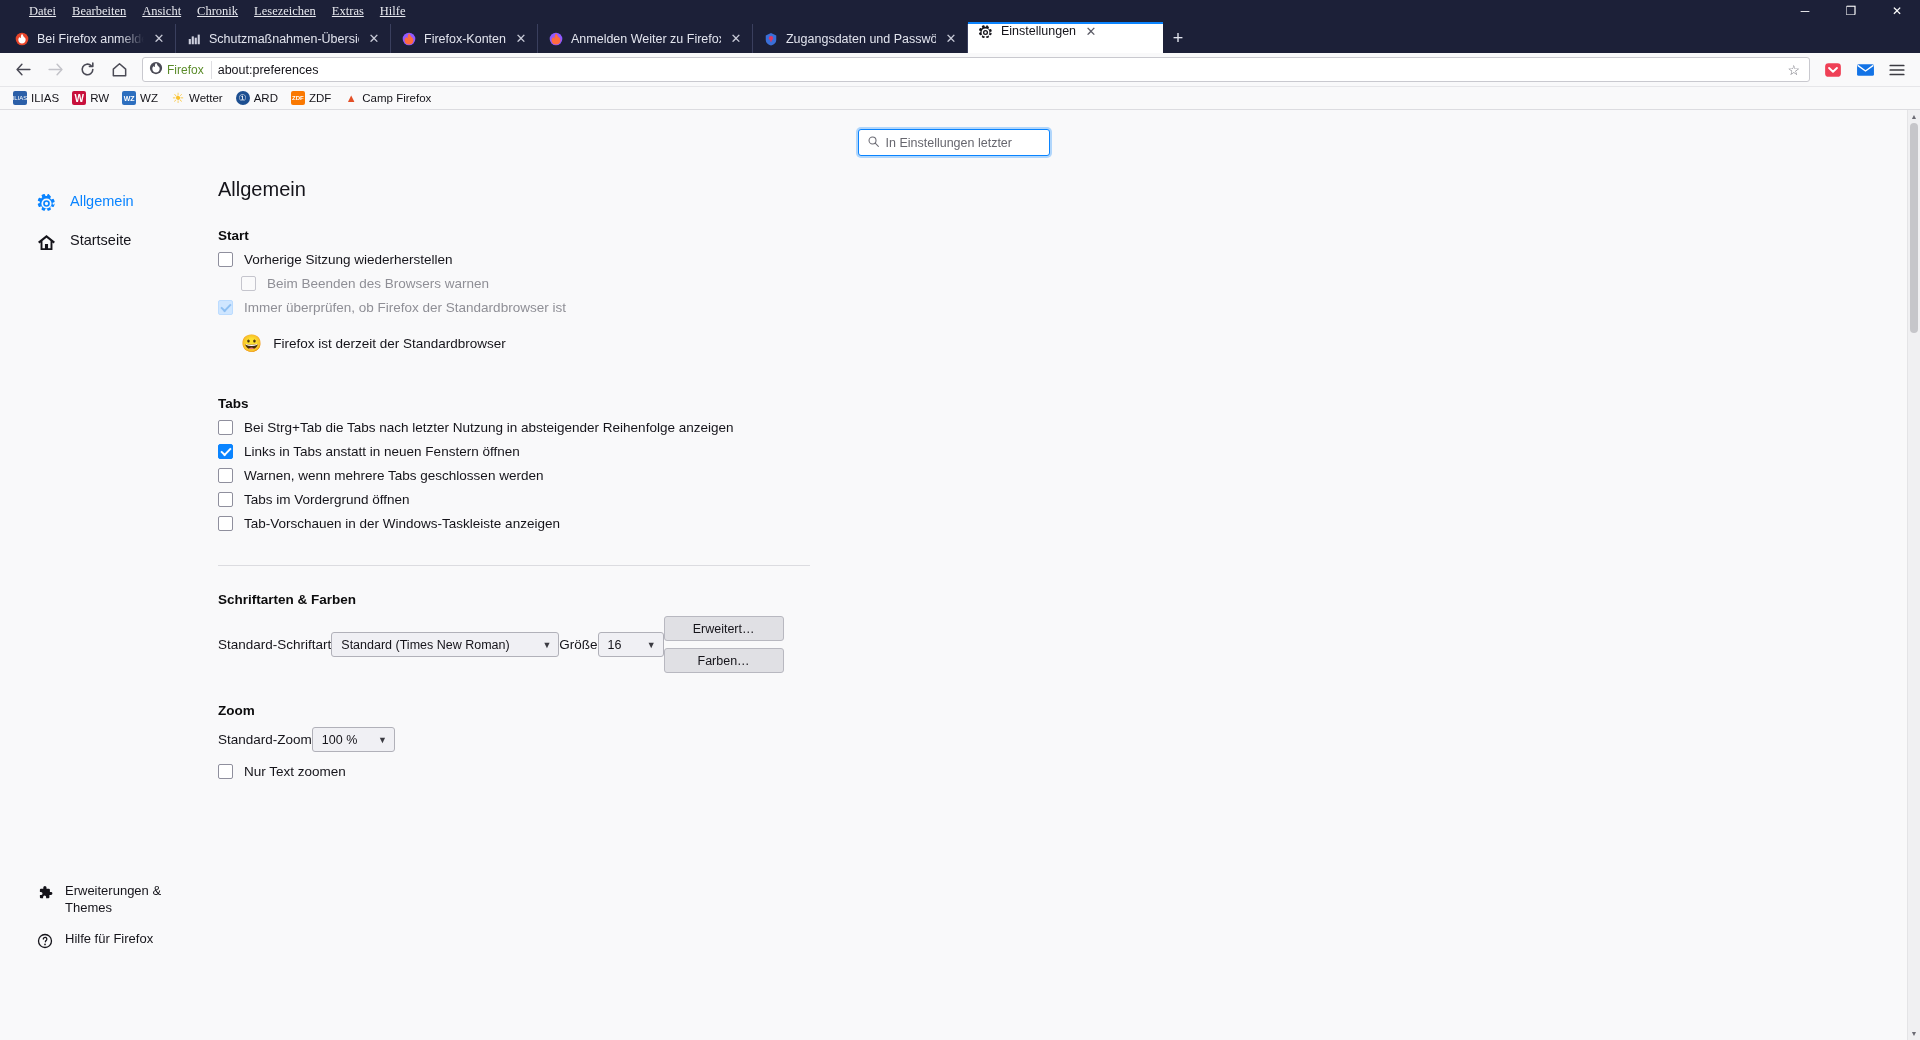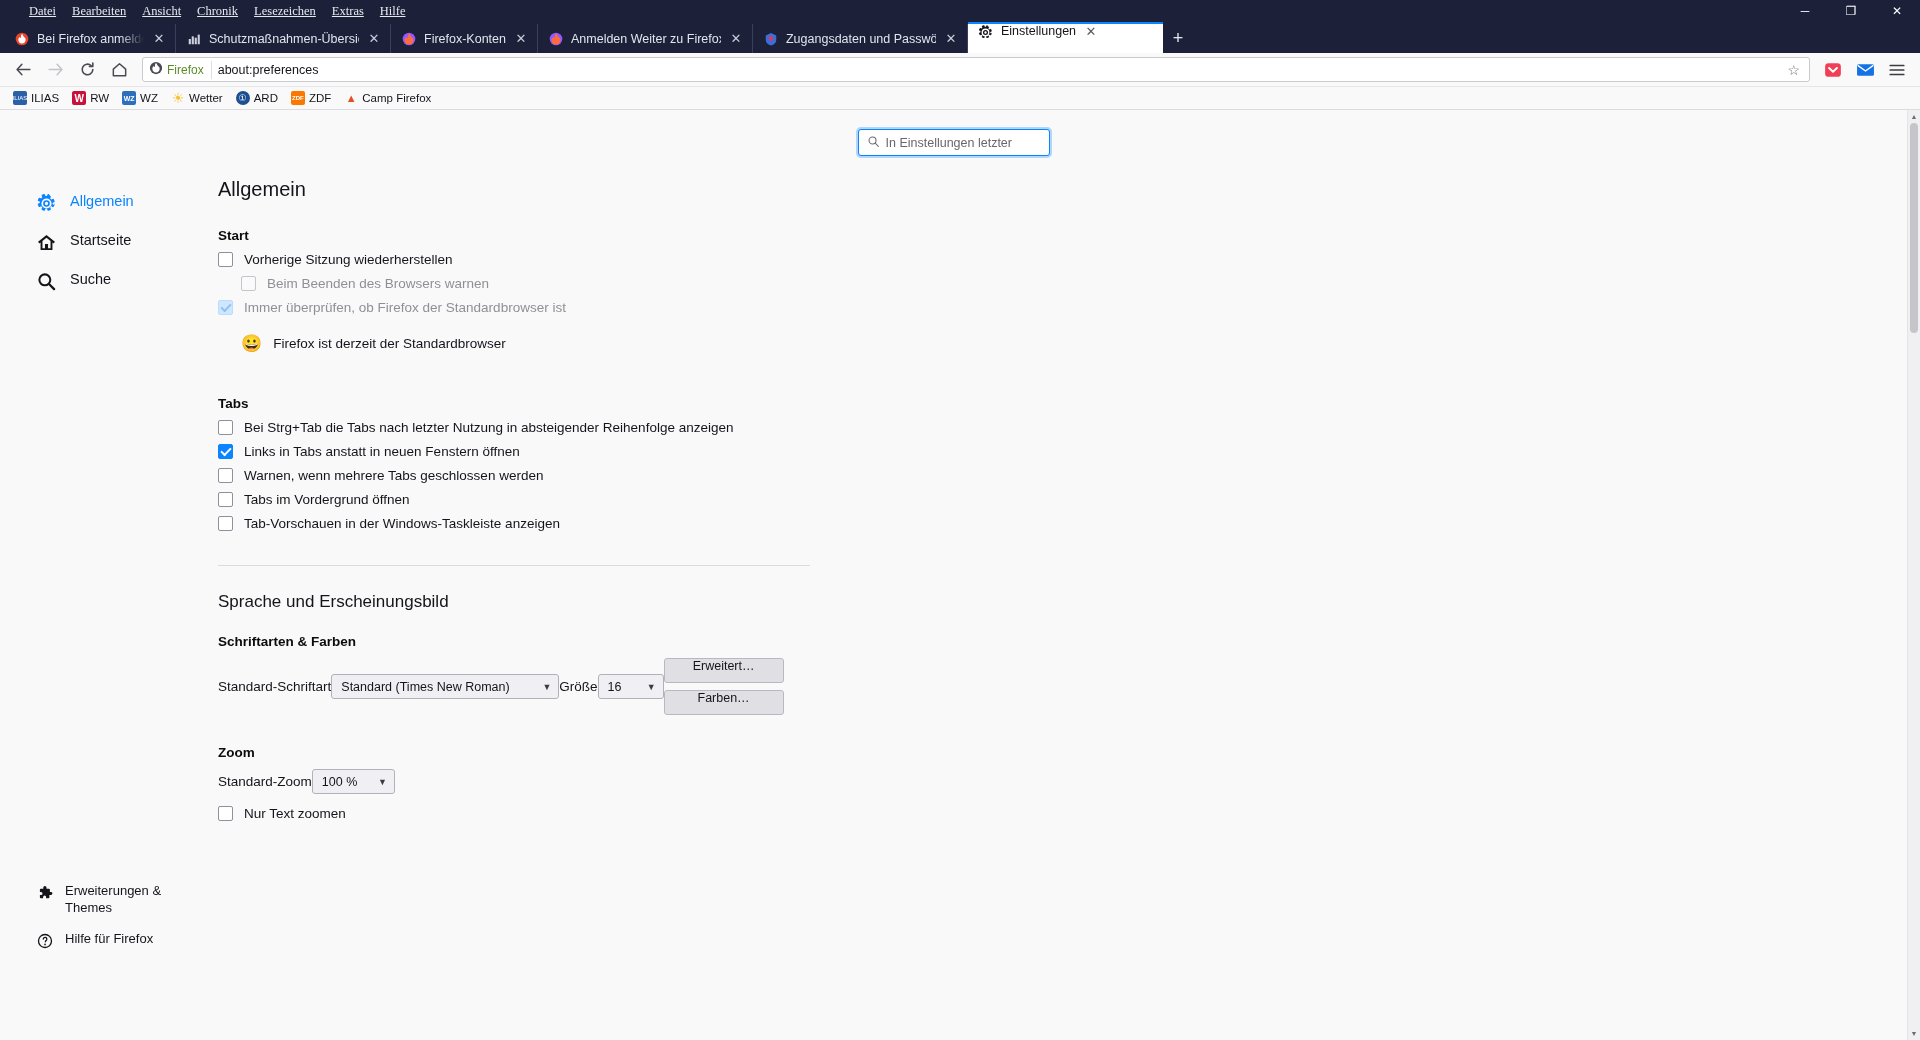--- a/index.html
+++ b/index.html
@@ -294,21 +294,21 @@
     padding: 0 7px 0 9px;
     font-size: 12.5px; color: #15141a;
     gap: 10px;
   }
   .select .caret { font-size: 9px; color: #3b3b42; }
   .btn {
     min-width: 120px; height: 25px;
     background: #e0e0e4;
     border: 1px solid #b8b8c0;
     border-radius: 3px;
-    display: flex; align-items: flex-start; justify-content: center;
+    display: flex; align-items: center; justify-content: center;
     font-size: 12.5px; color: #15141a;
   }
   .btn-col { display: flex; flex-direction: column; gap: 7px; }
   .zoom-block { margin-top: 30px; }
 </style>
 </head>
 <body>
 
 <div class="titlebar">
   <div class="menubar">
@@ -529,29 +529,20 @@
 
       <div class="side-item">
         <span class="side-ico">
           <svg width="19" height="19" viewBox="0 0 16 16">
               <path fill="#15141a" d="M8 1.6L.9 7.4l1.1 1.35L3 7.95V14.4h10V7.95l1 .8 1.1-1.35zm3.4 11.2H9.3v-3.5H6.7v3.5H4.6V6.75L8 4l3.4 2.75z"></path>
             </svg>
         </span>
         <span>Startseite</span>
       </div>
 
-      <div class="side-item">
-        <span class="side-ico">
-          <svg width="19" height="19" viewBox="0 0 16 16">
-              <circle cx="6.6" cy="6.6" r="4.6" stroke="#15141a" stroke-width="1.7" fill="none"></circle>
-              <path d="M10.1 10.1L14.4 14.4" stroke="#15141a" stroke-width="1.9" stroke-linecap="round"></path>
-            </svg>
-        </span>
-        <span>Suche</span>
-      </div>
 
 
       <div class="sidebar-bottom">
         <div class="side-item small">
           <span class="side-ico" style="width:17px;height:17px">
             <svg width="16" height="16" viewBox="0 0 16 16">
                 <path fill="#15141a" d="M14 7.1h-1.1V4.7a1 1 0 00-1-1H9.5V2.6a1.6 1.6 0 10-3.2 0v1.1H3.9a1 1 0 00-1 1v2.2H4a1.5 1.5 0 110 3H2.9v2.3a1 1 0 001 1h2.2v-1.1a1.5 1.5 0 113 0v1.1h2.3a1 1 0 001-1V9.9H14a1.4 1.4 0 100-2.8z"></path>
               </svg>
           </span>
           <span>Erweiterungen &amp; Themes</span>
@@ -614,21 +605,20 @@
           <span class="cbox"></span>
           <span>Tabs im Vordergrund öffnen</span>
         </div>
         <div class="checkrow">
           <span class="cbox"></span>
           <span>Tab-Vorschauen in der Windows-Taskleiste anzeigen</span>
         </div>
 
         <div class="divider"></div>
 
-        <h2 class="sect-title">Sprache und Erscheinungsbild</h2>
         <h3 class="group-title" style="margin-top:22px">Schriftarten &amp; Farben</h3>
 
         <div class="ctrl-row">
           <span class="ctrl-label">Standard-Schriftart</span>
           <div class="select" style="width:228px">
             <span>Standard (Times New Roman)</span>
             <span class="caret">▼</span>
           </div>
           <span class="ctrl-label">Größe</span>
           <div class="select" style="width:66px">

